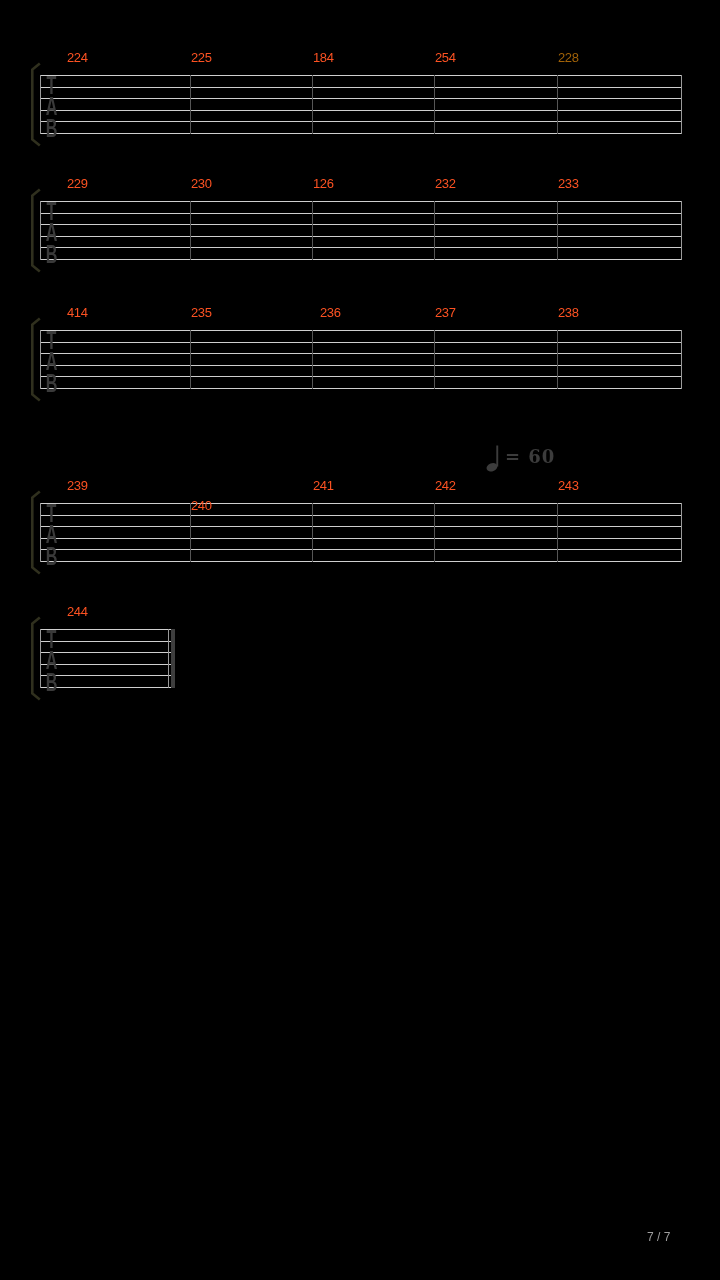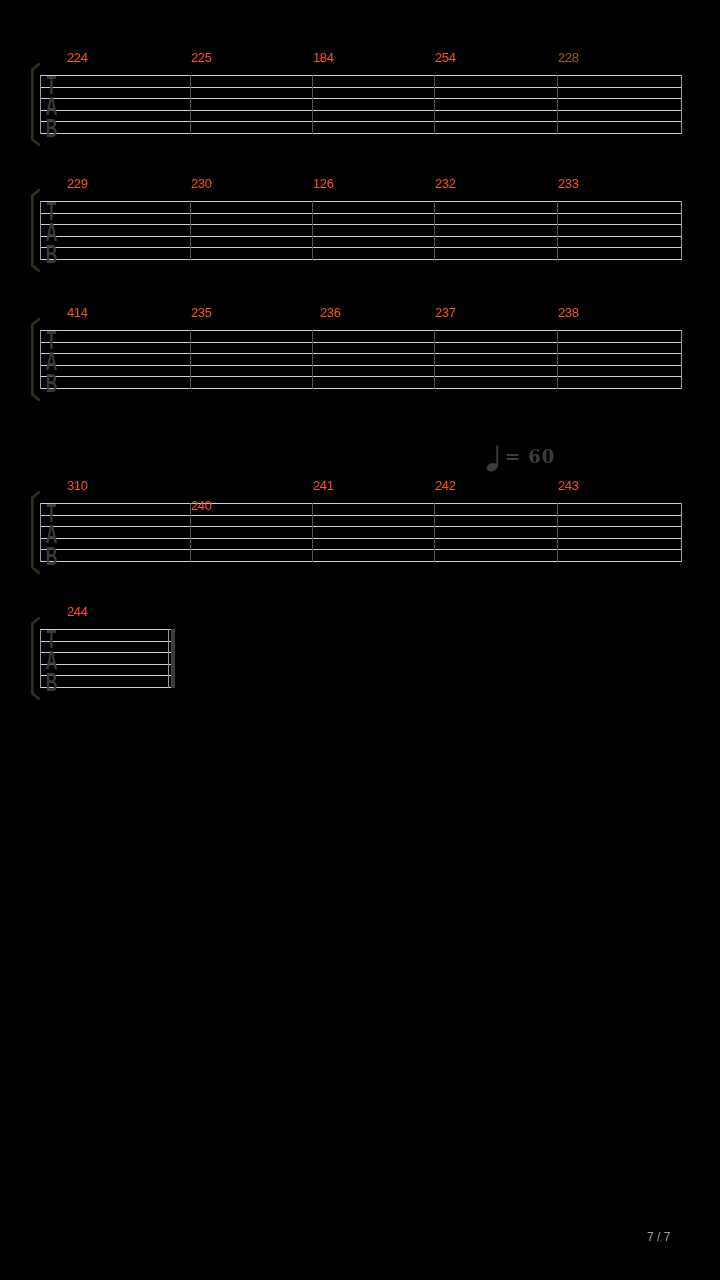--- a/index.html
+++ b/index.html
@@ -145,21 +145,21 @@
         <div style="position: absolute; left: 190px; top: 32px; width: 1px; height: 59px; background: rgb(86, 86, 86);"></div>
         <div style="position: absolute; left: 312px; top: 32px; width: 1px; height: 59px; background: rgb(86, 86, 86);"></div>
         <div style="position: absolute; left: 434px; top: 32px; width: 1px; height: 59px; background: rgb(86, 86, 86);"></div>
         <div style="position: absolute; left: 557px; top: 32px; width: 1px; height: 59px; background: rgb(86, 86, 86);"></div>
         <div style="position: absolute; left: 681px; top: 32px; width: 1px; height: 59px; background: rgb(154, 154, 154);"></div>
         <div class="clef" style="position: absolute; left: 40px; top: 32px; width: 23px; text-align: center; color: rgb(58, 58, 58);">
           <span>T</span>
           <span>A</span>
           <span>B</span>
         </div>
-        <div class="mnum" style="position: absolute; left: 67px; top: 9px; color: rgb(252, 82, 34);">310</div>
+        <div class="mnum" style="position: absolute; left: 67px; top: 9px; color: rgb(252, 82, 34);">239</div>
         <div class="cell" style="position: absolute; left: 40px; top: 9px; width: 150px; height: 82px;"></div>
         <div class="mnum" style="position: absolute; left: 191px; top: 9px; color: rgb(252, 82, 34); margin-top: 20px;">240</div>
         <div class="cell" style="position: absolute; left: 190px; top: 9px; width: 122px; height: 82px;"></div>
         <div class="mnum" style="position: absolute; left: 313px; top: 9px; color: rgb(252, 82, 34);">241</div>
         <div class="cell" style="position: absolute; left: 312px; top: 9px; width: 122px; height: 82px;"></div>
         <div class="mnum" style="position: absolute; left: 435px; top: 9px; color: rgb(252, 82, 34);">242</div>
         <div class="cell" style="position: absolute; left: 434px; top: 9px; width: 123px; height: 82px;"></div>
         <div class="mnum" style="position: absolute; left: 558px; top: 9px; color: rgb(252, 82, 34);">243</div>
         <div class="cell" style="position: absolute; left: 557px; top: 9px; width: 124px; height: 82px;"></div>
       </div>

